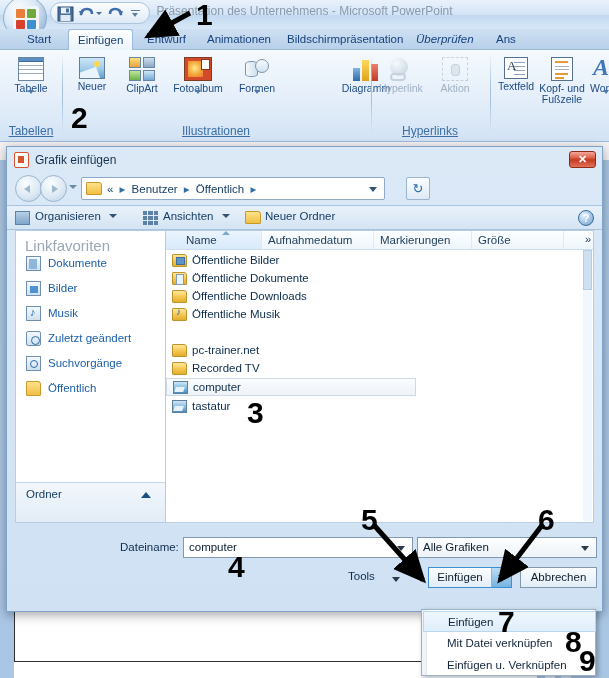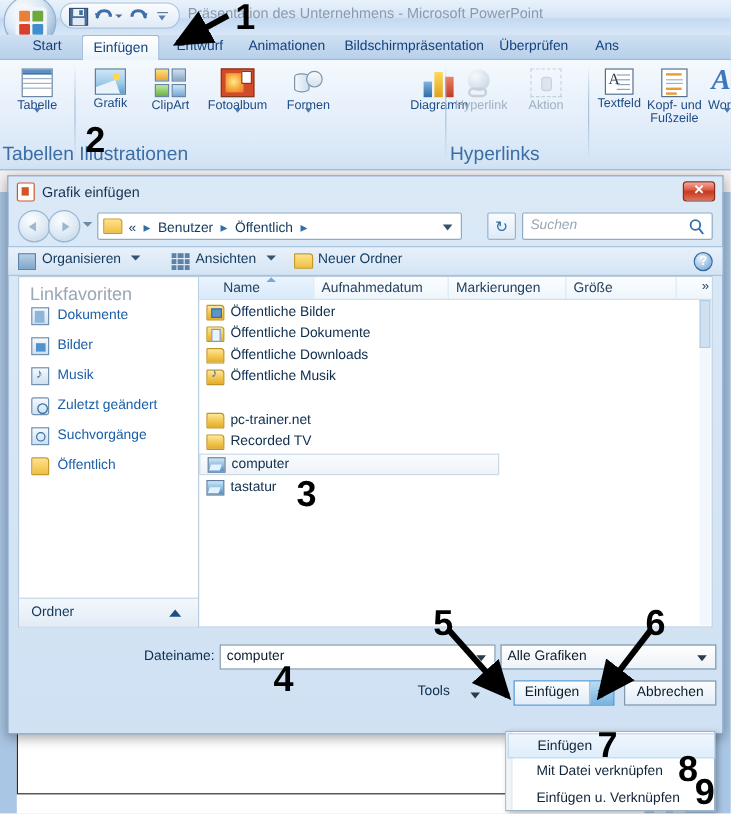--- a/index.html
+++ b/index.html
@@ -72,22 +72,22 @@
   }
 
   
   #ribbon {
     position:absolute; left:0; top:50px; width:609px; height:92px;
     background: linear-gradient(180deg,#f4f9fd 0%, #e4eefa 55%, #d2e3f5 100%);
     border-bottom:1px solid #9dbada;
   }
   .rgroup { position:absolute; top:1px; height:88px; }
   .rgroup .glabel {
-    position:absolute; bottom:1px; width:100%; 
-    font-size:16px; color:#3b6ea5;
+    position:absolute; bottom:1px; width:100%; text-align:center;
+    font-size:12px; color:#3b6ea5;text-decoration:underline;
   }
   .gsep { position:absolute; top:4px; width:1px; height:80px;
     background:linear-gradient(180deg,rgba(160,185,212,0) 0%,#a8c2dc 40%,#a8c2dc 60%,rgba(160,185,212,0) 100%); }
   .rbtn { position:absolute; text-align:center; width:52px; }
   .rbtn .rlabel { display:block; font-size:10.5px; color:#1d4b84; line-height:11px; margin-top:2px; white-space:nowrap;}
   .ricon { margin:0 auto; display:block; }
   .caret { margin:1px auto 0 auto; width:0;height:0;
     border-left:3.5px solid transparent;border-right:3.5px solid transparent;border-top:4px solid #4e79ab;}
 
   
@@ -236,21 +236,21 @@
   .sbic.pic:after{content:"";position:absolute;left:3px;top:4px;width:8px;height:7px;background:#4e93cd;}
   .sbic.mus{background:linear-gradient(180deg,#f4f9fd,#cfe0ef);border:1px solid #6f90b0;}
   .sbic.mus:after{content:"♪";position:absolute;left:3px;top:-1px;font-size:11px;color:#2f6ea8;}
   .sbic.clk{background:linear-gradient(180deg,#f4f9fd,#cfe0ef);border:1px solid #6f90b0;border-radius:2px;}
   .sbic.clk:after{content:"";position:absolute;left:4px;top:4px;width:7px;height:7px;border:1px solid #2f6ea8;border-radius:50%;}
   .sbic.srch{background:linear-gradient(180deg,#f4f9fd,#cfe0ef);border:1px solid #6f90b0;}
   .sbic.srch:after{content:"";position:absolute;left:3px;top:3px;width:6px;height:6px;border:1.5px solid #2f6ea8;border-radius:50%;}
   .sbic.pub{background:linear-gradient(180deg,#ffe28a,#f0bf45);border:1px solid #c79a28;border-radius:1px 3px 1px 1px;}
 
   #sb-folders {
-    position:absolute; left:0; bottom:0; width:100%; height:24px;
+    position:absolute; left:0; bottom:0; width:100%; height:40px;
     background:linear-gradient(180deg,#f2f7fc,#e2ecf6); border-top:1px solid #c4d6e7;
   }
   #sb-folders-lab { position:absolute; left:10px; top:5px; font-size:11.5px; color:#12395f; }
   #sb-folders-chev { position:absolute; right:14px; top:9px; width:0;height:0;
     border-left:5px solid transparent;border-right:5px solid transparent;border-bottom:6px solid #1b4f85;}
 
   #filepane {
     position:absolute; left:158px; right:8px; top:0; bottom:0;
     background:#fff; border:1px solid #b9cde0;
   }
@@ -391,21 +391,21 @@
       <div id="qat-more"></div>
     </div>
   </div>
 
   <div id="tabstrip">
     <div class="tab" style="left:18px;">Start</div>
     <div class="tab active" style="left:68px;">Einfügen</div>
     <div class="tab" style="left:138px;">Entwurf</div>
     <div class="tab" style="left:198px;">Animationen</div>
     <div class="tab" style="left:278px;">Bildschirmpräsentation</div>
-    <div class="tab" style="left:407px;">Überprüfen</div>
+    <div class="tab" style="left:407px;font-style:italic;">Überprüfen</div>
     <div class="tab" style="left:487px;">Ans</div>
   </div>
 
   <div id="ribbon">
 
     <div class="rgroup" style="left:2px; width:58px;">
       <div class="rbtn" style="left:3px; top:6px;">
         <span class="ricon ic-table">
             <i></i>
             <i></i>
@@ -418,21 +418,21 @@
       <div class="glabel">Tabellen</div>
     </div>
     <div class="gsep" style="left:62px;"></div>
 
     <div class="rgroup" style="left:66px; width:300px;">
       <div class="rbtn" style="left:0px; top:6px;">
         <span class="ricon ic-pic">
             <span class="sun"></span>
             <span class="hill"></span>
           </span>
-        <span class="rlabel">Grafik</span>
+        <span class="rlabel">Neuer</span>
       </div>
       <div class="rbtn" style="left:50px; top:6px;">
         <span class="ricon ic-clip">
           <span style="background:linear-gradient(180deg,#ffe07a,#e8a33c)"></span>
           <span style="background:linear-gradient(180deg,#cfe0ef,#8aa8c4)"></span>
           <span style="background:linear-gradient(180deg,#bfe79a,#6cb04a)"></span>
           <span style="background:linear-gradient(180deg,#cfe6f7,#74a9d6)"></span>
         </span>
         <span class="rlabel">ClipArt</span>
       </div>
@@ -540,27 +540,20 @@
         <span>Benutzer</span>
         <span class="sep">▸</span>
         <span>Öffentlich</span>
         <span class="sep">▸</span>
       </div>
       <div id="addr-drop"></div>
     </div>
 
     <div id="refresh-btn">↻</div>
 
-    <div id="searchbox">
-      <div id="search-ph">Suchen</div>
-      <svg id="search-icon" viewBox="0 0 13 14">
-        <circle cx="5.5" cy="5.5" r="4" fill="none" stroke="#2f6ea8" stroke-width="1.5"></circle>
-        <line x1="8.5" y1="8.5" x2="12" y2="13" stroke="#2f6ea8" stroke-width="1.6"></line>
-      </svg>
-    </div>
   </div>
 
   <div id="dlg-toolbar">
     <div id="tb-org-ic"></div>
     <div class="tbitem" id="tb-org">
       <span>Organisieren</span>
       <span class="tbcaret"></span>
     </div>
     <div id="tb-views-ic">
       <i></i>

